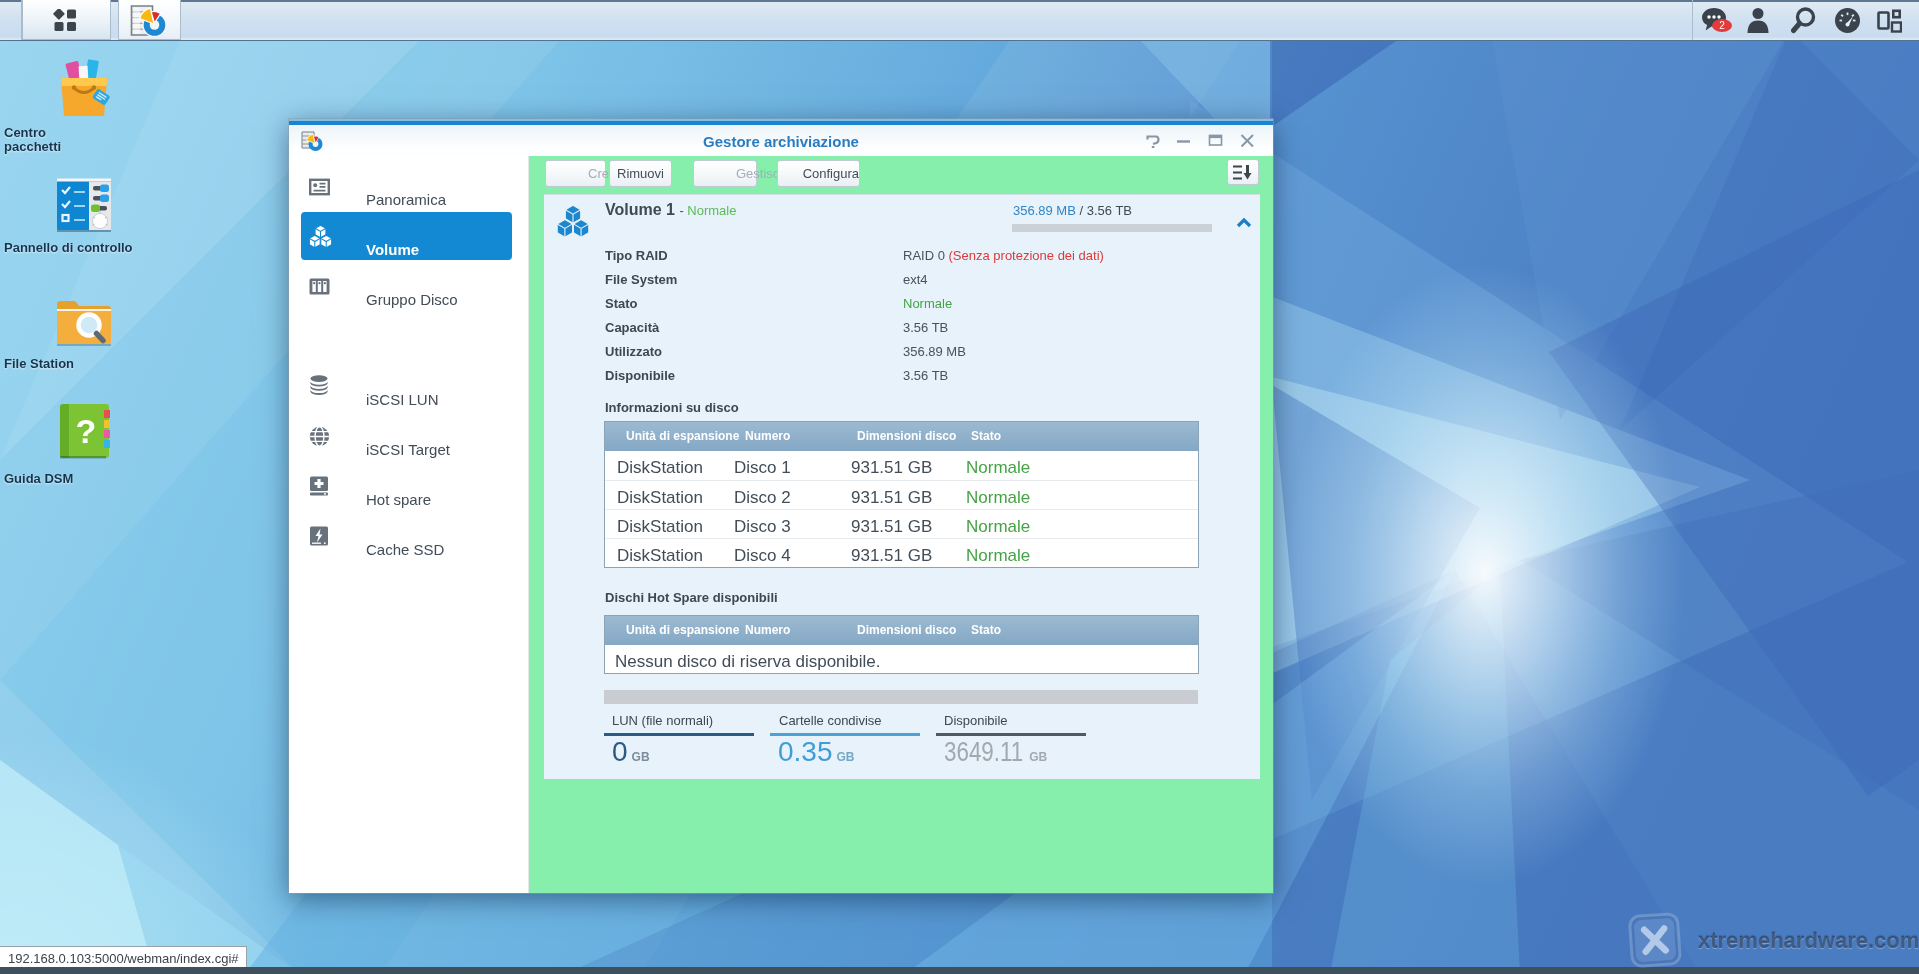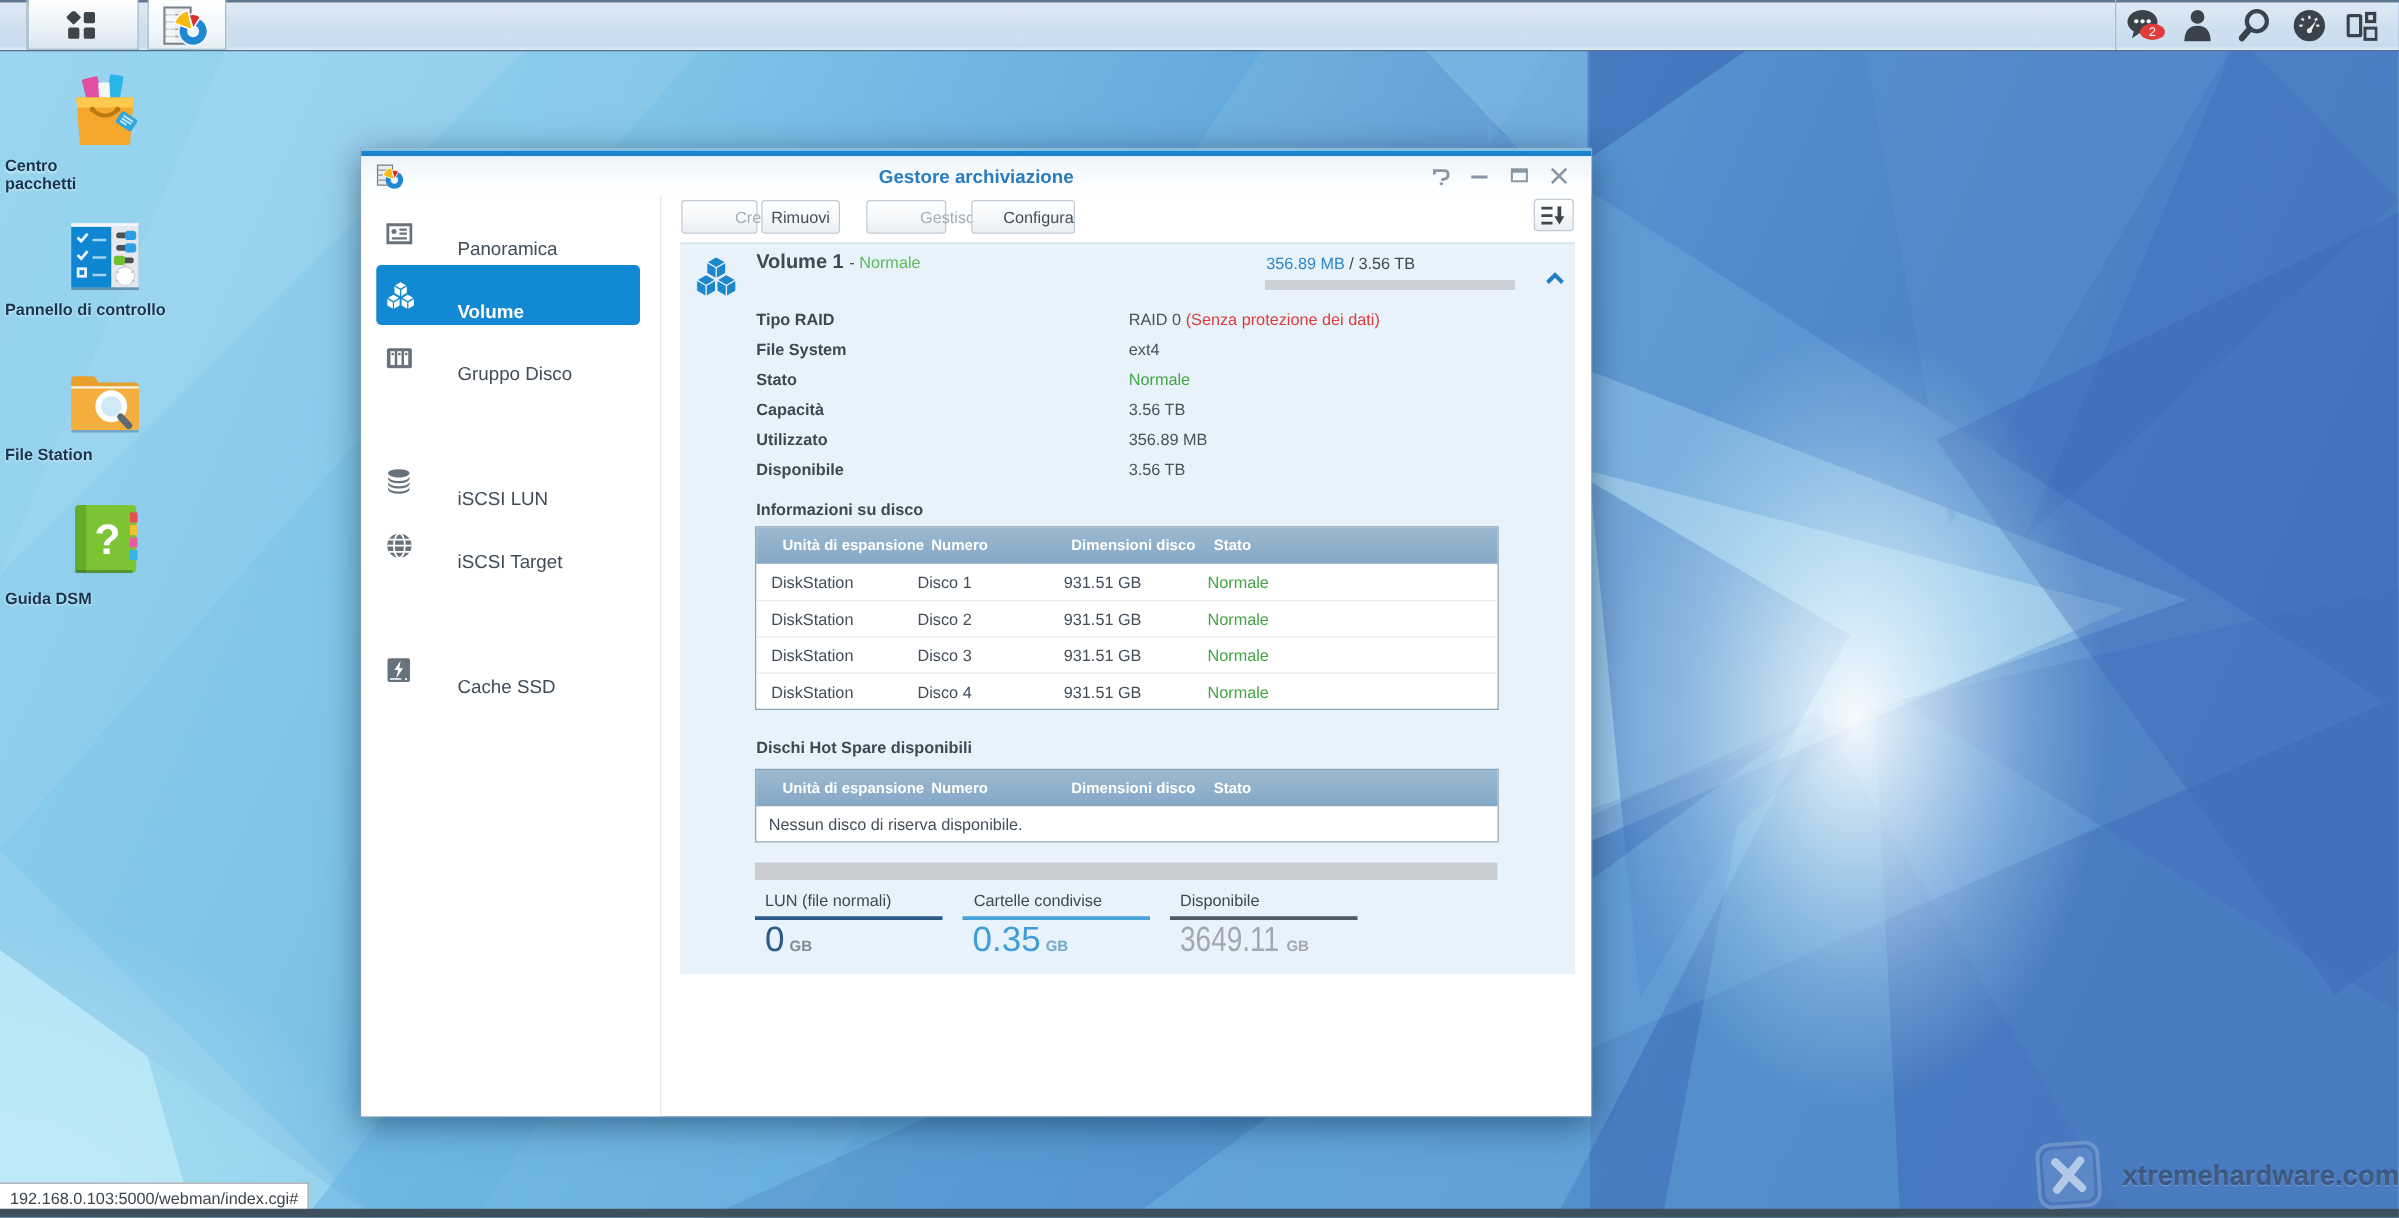--- a/index.html
+++ b/index.html
@@ -13,21 +13,21 @@
   border-bottom:1px solid #54718e; }
 .tb-btn { position:absolute; top:0; height:40px; border:1px solid #a9bccb; border-top:none;
   background:linear-gradient(#ffffff, #eaf1f7 60%, #d8e5ef); }
 
 
 .dlabel { position:absolute; color:#17344f; font-size:13px; font-weight:bold; text-align:left;
   text-shadow:0 1px 2px rgba(255,255,255,.65); line-height:14px; width:160px; }
 
 
 .window { position:absolute; left:289px; top:119px; width:984px; height:774px;
-  background:#ffffff; box-shadow:0 0 0 1px rgba(140,158,175,.55), 0 6px 26px rgba(0,25,55,.5); }
+  background:#86efac; box-shadow:0 0 0 1px rgba(140,158,175,.55), 0 6px 26px rgba(0,25,55,.5); }
 .win-top { position:absolute; left:0; top:0; width:100%; height:6px;
   background:linear-gradient(#7cc0e8 0%, #7cc0e8 30%, #1b82cf 30%, #1b82cf 100%); }
 .titlebar { position:absolute; left:0; top:6px; width:100%; height:31px;
   background:linear-gradient(#ecf4f9, #fdfeff 75%); }
 .title { position:absolute; top:14px; width:100%; text-align:center; color:#2a7cc0;
   font-size:15px; font-weight:bold; }
 .sidebar { position:absolute; left:0; top:37px; width:240px; height:737px; background:#fff;
   border-right:1px solid #e3e8ed; }
 .side-item { position:absolute; left:12px; width:211px; height:48px; color:#414c57; font-size:15px; }
 .side-item .lbl { position:absolute; left:50px; top:29px;margin-left:15px; }
@@ -36,21 +36,21 @@
   background:linear-gradient(#ffffff, #f5f8fa 55%, #eaeff4); color:#434e59; font-size:13px;
   text-align:center; line-height:25px; }
 .toolbar-btn.dis { color:#a2aeb8;padding-left:42px; }
 .panel { position:absolute; left:255px; top:75px; width:716px; height:585px;
   background:#e7f2fa; border-top:1px solid #d2dfe9; }
 .row-l { position:absolute; left:61px; color:#3c4852; font-size:13px; font-weight:bold; }
 .row-v { position:absolute; left:359px; color:#47525c; font-size:13px; }
 .tbl { position:absolute; left:60px; width:595px; background:#fff; border:1px solid #8ba3b6; }
 .thdr { position:absolute; left:0; top:0; width:100%; height:29px;
   background:linear-gradient(#9cb9d1, #84a8c5); color:#fff; font-weight:bold; font-size:12px; }
-.trow { position:absolute; left:0; width:100%; height:29px; font-size:13px; color:#424d58; }
+.trow { position:absolute; left:0; width:100%; height:29px; font-size:17px; color:#424d58; }
 .tsep { border-top:1px solid #e8ebee; }
 .hc { position:absolute; top:7px; } .rc { position:absolute; top:7px; }
 .green { color:#44a344; }
 .statlbl { position:absolute; color:#3c4852; font-size:13px; }
 .statline { position:absolute; height:3px; width:145px; }
 .statval { position:absolute; font-size:28px; }
 .statval .gb { font-size:12px; font-weight:bold; margin-left:4px; }
 
 
 .urlbox { position:absolute; left:0px; top:946px; width:247px; height:25px; background:#fff;
@@ -330,20 +330,29 @@
   <div class="side-item" style="top:293px">
     <svg class="abs" style="left:8px;top:14px" width="21" height="21" viewBox="0 0 21 21">
       <circle cx="10.5" cy="10.5" r="9.7" fill="#68727d"></circle>
       <g stroke="#ffffff" stroke-width="1.4" fill="none">
         <ellipse cx="10.5" cy="10.5" rx="4.4" ry="9.7"></ellipse>
         <path d="M0.8,10.5 h19.4 M2.1,5.6 h16.8 M2.1,15.4 h16.8"></path>
       </g>
     </svg>
     <span class="lbl">iSCSI Target</span>
   </div>
+  <div class="side-item" style="top:343px">
+    <svg class="abs" style="left:8px;top:14px" width="20" height="20" viewBox="0 0 20 20">
+      <rect x="1" y="0.5" width="18" height="14.5" rx="1.5" fill="#68727d"></rect>
+      <path d="M10,3 v9 M5.5,7.5 h9" stroke="#fff" stroke-width="3.2"></path>
+      <rect x="1" y="16.5" width="18" height="3" rx="1" fill="#68727d"></rect>
+      <circle cx="16" cy="18" r="0.9" fill="#fff"></circle>
+    </svg>
+    <span class="lbl">Hot spare</span>
+  </div>
   <div class="side-item" style="top:393px">
     <svg class="abs" style="left:8px;top:14px" width="20" height="20" viewBox="0 0 20 20">
       <rect x="1" y="0.5" width="18" height="19" rx="1.5" fill="#68727d"></rect>
       <path d="M11.5,2.5 L6.5,10 L9.5,10 L8,16.5 L13.5,8.5 L10.5,8.5 Z" fill="#ffffff"></path>
       <path d="M3,17.2 h9" stroke="#fff" stroke-width="1.3"></path>
       <circle cx="15.8" cy="17.2" r="0.9" fill="#fff"></circle>
     </svg>
     <span class="lbl">Cache SSD</span>
   </div>
 

